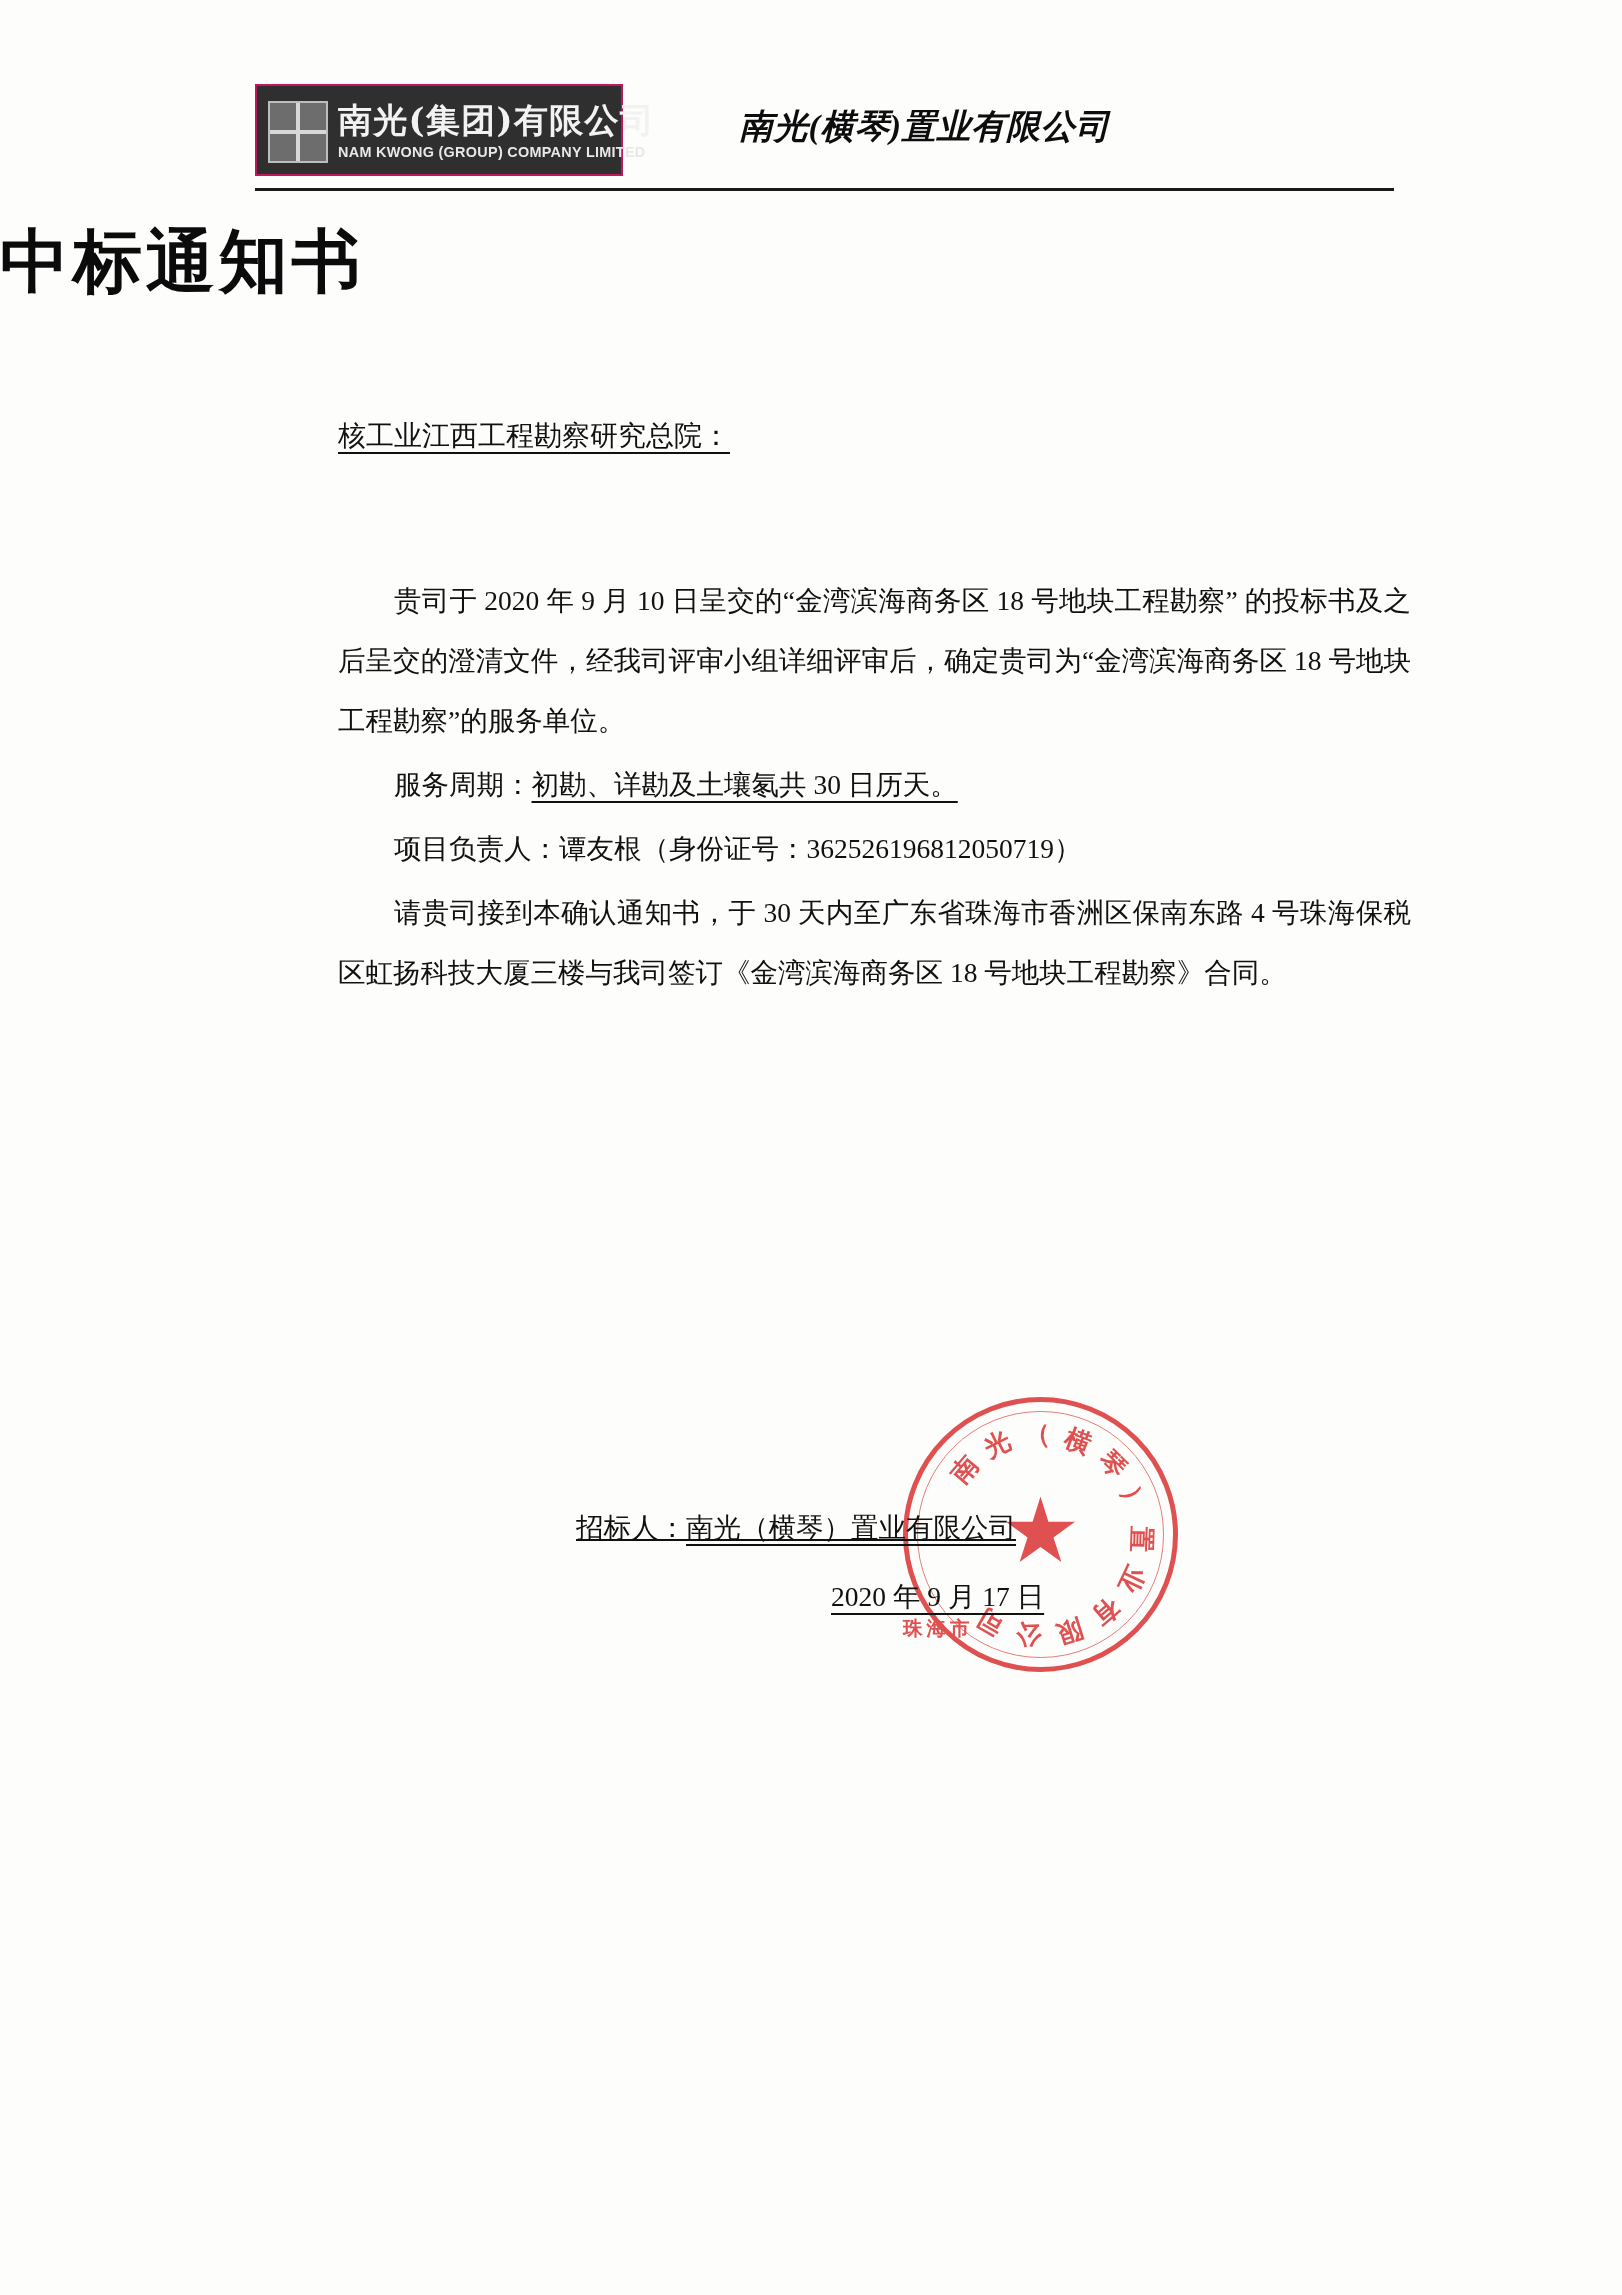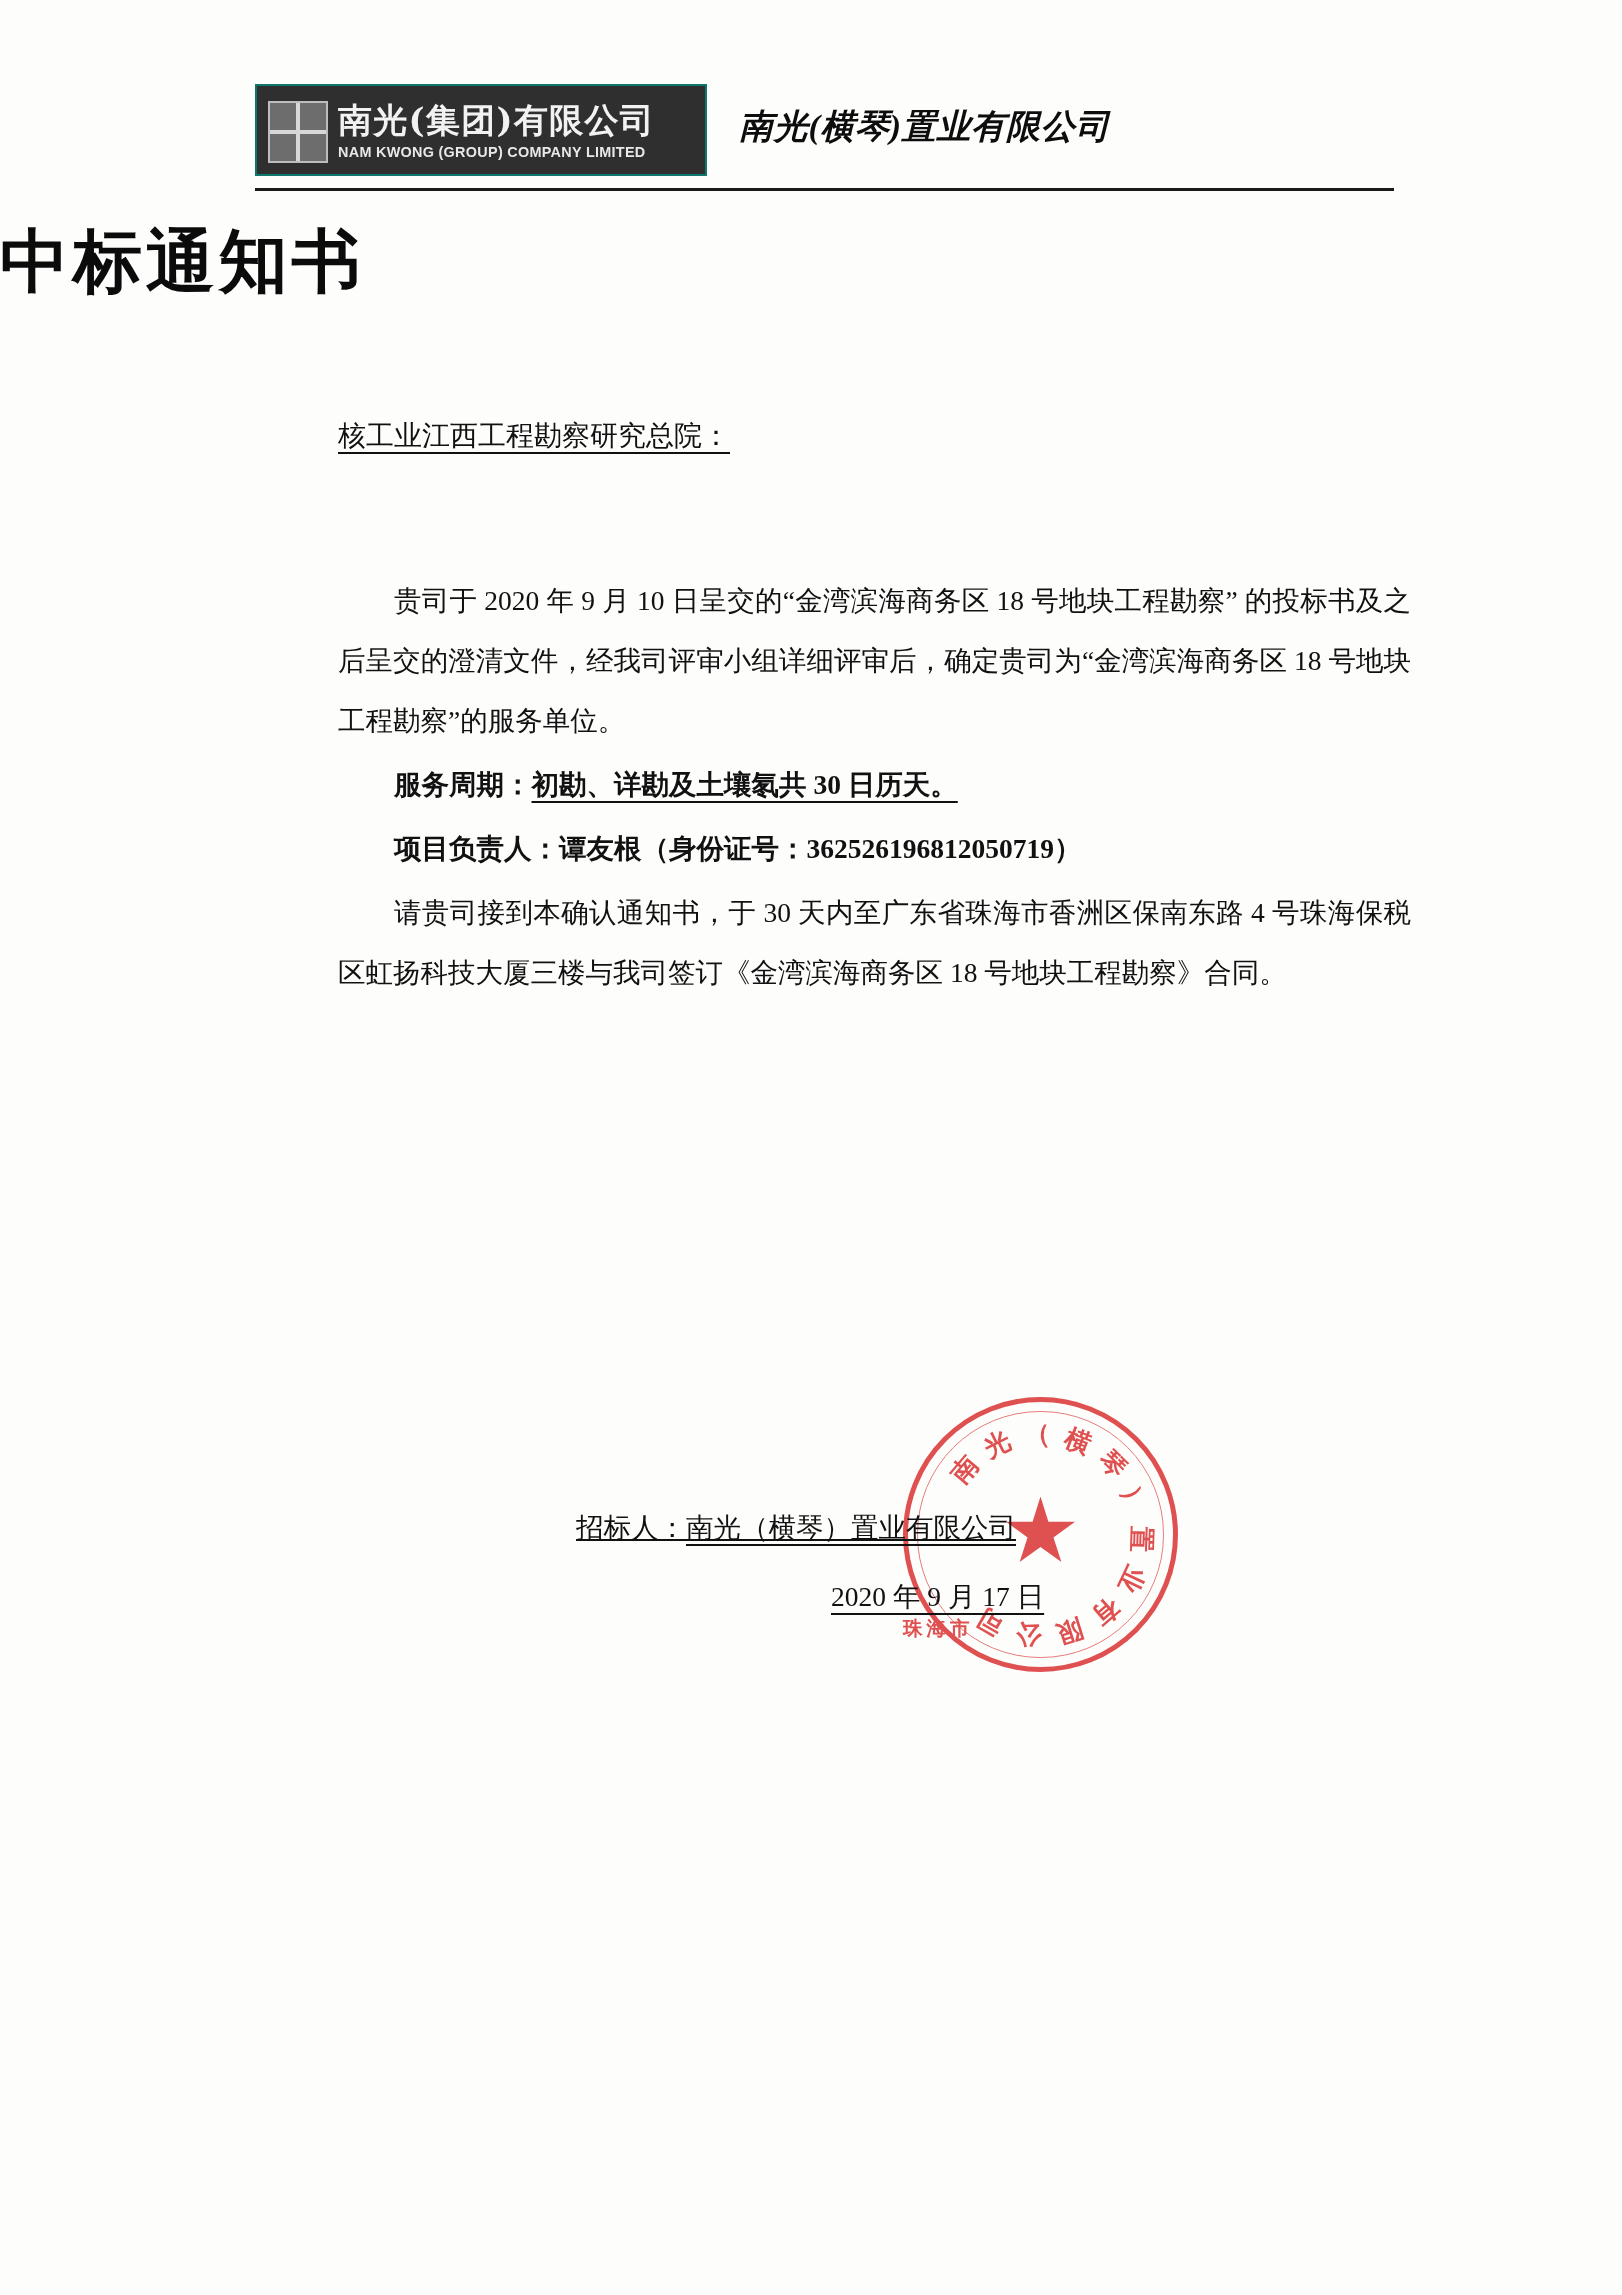--- a/index.html
+++ b/index.html
@@ -27,24 +27,24 @@
     position: absolute;
     left: 255px;
     top: 79px;
     width: 1139px;
     height: 111px;
   }
   .logo-block {
     position: absolute;
     left: 0;
     top: 5.2px;
-    width: 452px;
+    width: 368px;
     height: 92px;
     background: #2f2f2f;
-    border: 2px solid #0f766e;
+    border: 2px solid #be185d;
     display: flex;
     flex-direction: column;
     justify-content: center;
     box-sizing: border-box;
     padding-left: 9.2px;
   }
   .logo-mark {
     position: absolute;
     left: 10.5px;
     top: 14.4px;
@@ -133,21 +133,20 @@
   }
   p.para {
     margin: 0 0 3.9px 0;
     text-align: justify;
     text-justify: inter-ideograph;
     text-indent: 56px;
   }
   p.line {
     margin: 0 0 3.9px 0;
     text-indent: 56px;
-    font-weight: bold;
   }
   .u {
     text-decoration: underline;
     text-underline-offset: 6.5px;
   }
 
   
   .sign-wrap {
     position: absolute;
     left: 576px;

